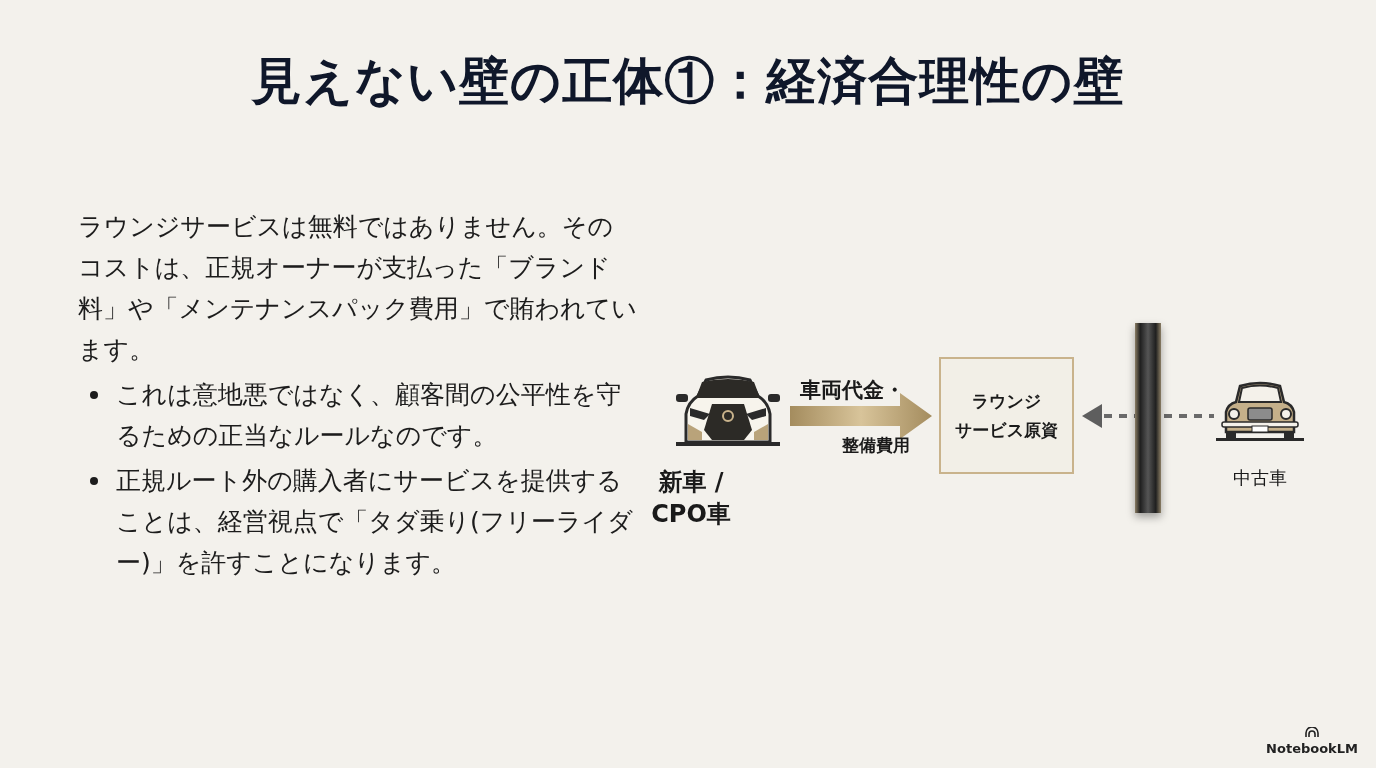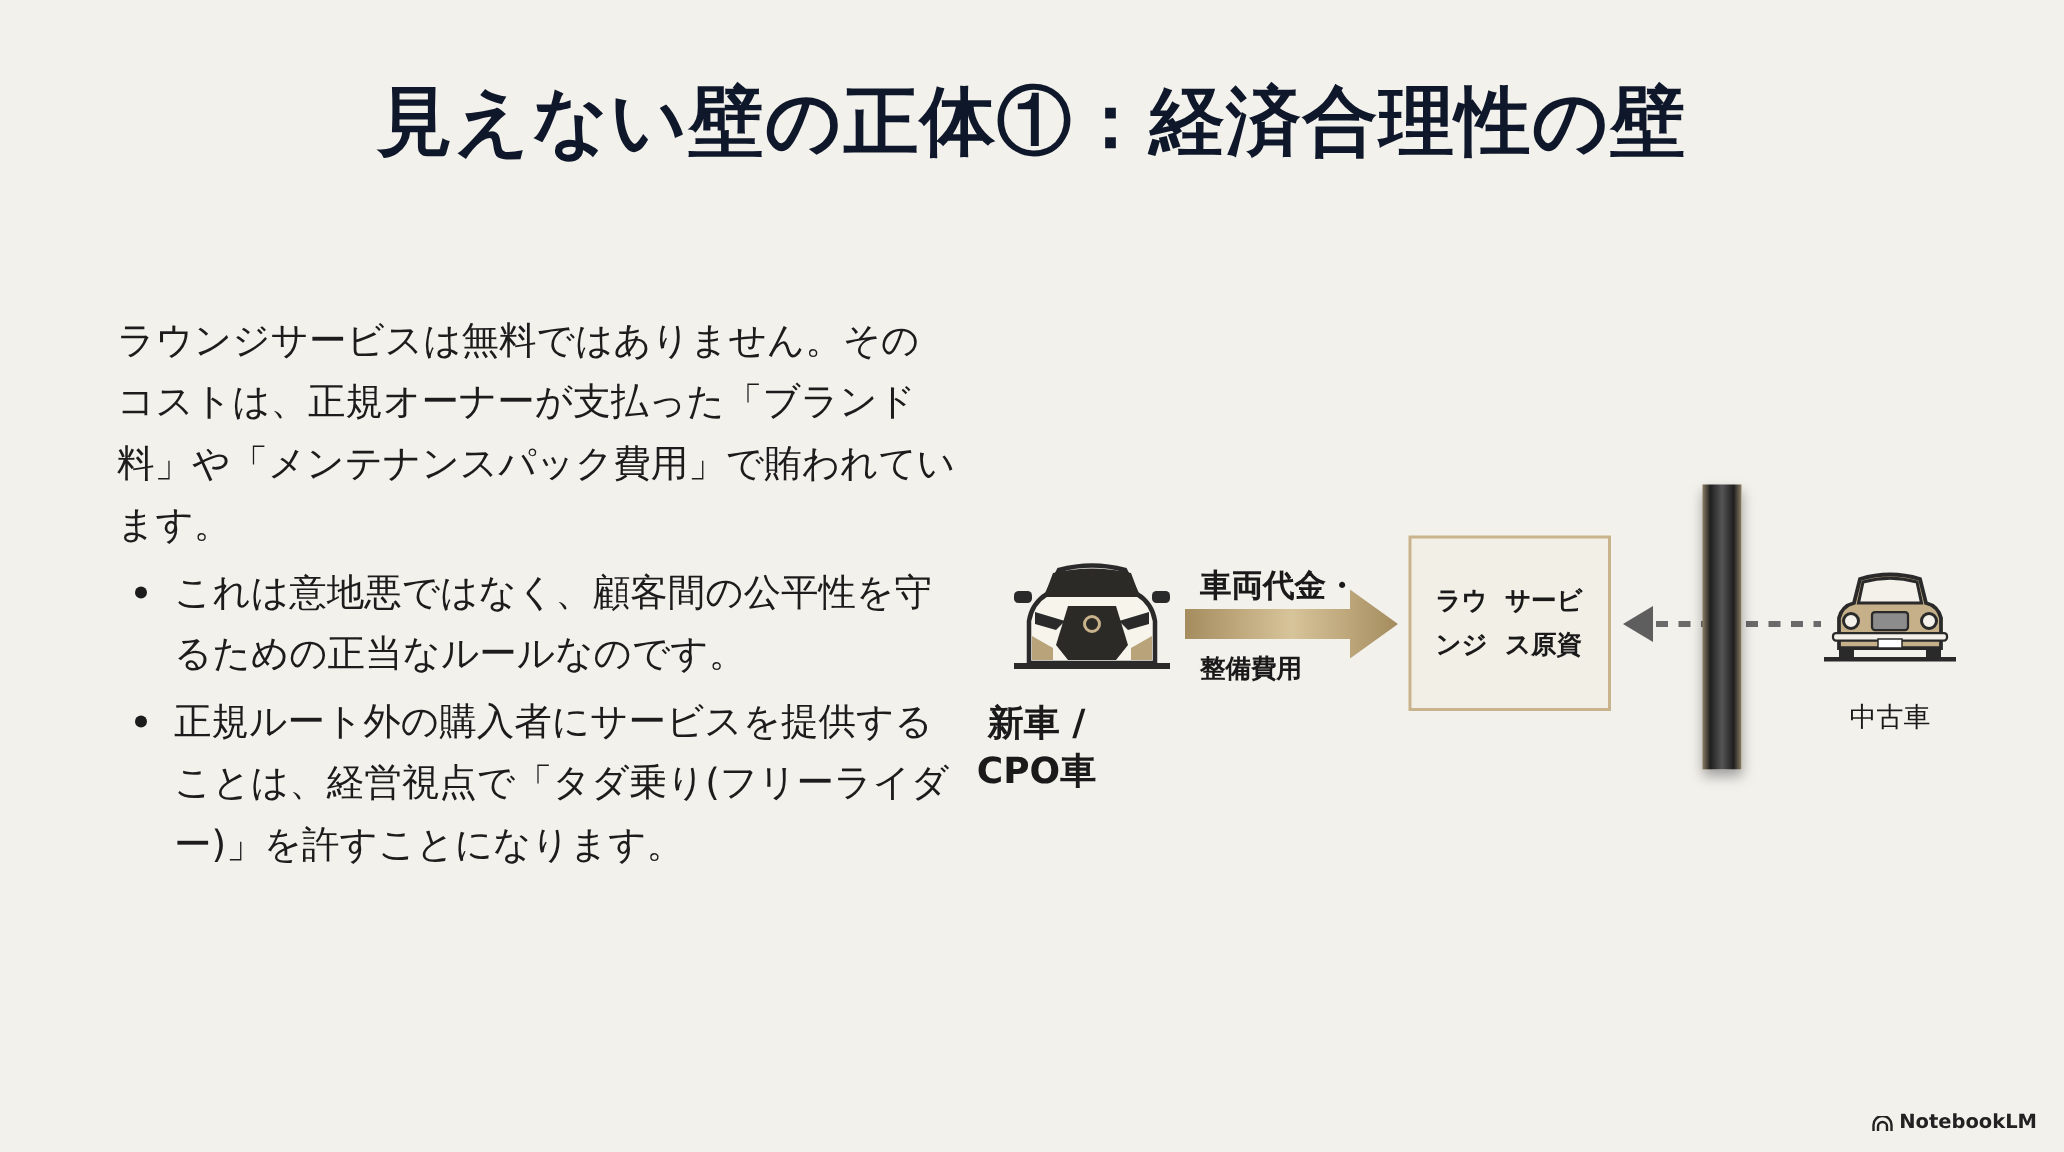--- a/index.html
+++ b/index.html
@@ -22,39 +22,39 @@
   .bullets { list-style:none; margin:0; padding:0; }
   .bullets li { position:relative; padding-left:38px; margin-bottom:4px; }
   .bullets li .dot {
     position:absolute; left:12px; top:17px; width:8px; height:8px; border-radius:50%; background:#1c1c1c;
   }
   .diagram { position:absolute; left:0; top:0; width:1376px; height:768px; pointer-events:none; }
   .diagram > * { pointer-events:auto; }
   .car-new { position:absolute; left:672px; top:372px; width:112px; height:80px; }
   .label-new { position:absolute; left:628px; top:466px; width:126px; text-align:center; font-size:24px; font-weight:bold; }
   .arrow-label-top { position:absolute; left:800px; top:376px; width:110px; text-align:left; font-size:21px; font-weight:bold; }
-  .arrow-label-bot { position:absolute; left:800px; top:434px; width:110px; text-align:left; font-size:17px; font-weight:bold; }
+  .arrow-label-bot { position:absolute; left:800px; top:434px; width:110px; text-align:right; font-size:17px; font-weight:bold; }
   .gold-arrow { position:absolute; left:790px; top:393px; width:142px; height:46px; }
   .box {
     position:absolute; left:939px; top:357px; width:135px; height:117px;
     border:2px solid #c9b38c; background:#f2efe7; box-sizing:border-box;
-    display:flex; flex-direction:row; align-items:center; justify-content:center;
-    font-size:17px; font-weight:bold; line-height:29px;padding-left:16px;
+    display:flex; flex-direction:column; align-items:center; justify-content:center;
+    font-size:17px; font-weight:bold; line-height:29px;
   }
   .wall {
     position:absolute; left:1135px; top:323px; width:26px; height:190px;
     background:linear-gradient(90deg,#8a7d64 0%,#1f1f1f 20%,#555 50%,#1f1f1f 80%,#8a7d64 100%);
     box-shadow:0 4px 8px rgba(0,0,0,0.35);
   }
   .dashed-arrow { position:absolute; left:1082px; top:402px; width:132px; height:28px; }
   .car-used { position:absolute; left:1214px; top:376px; width:92px; height:70px; }
   .label-used { position:absolute; left:1220px; top:466px; width:80px; text-align:center; font-size:18px; font-weight:normal; }
   .brand {
     position:absolute; right:18px; bottom:12px; font-size:13px; font-weight:bold; color:#222;
-    display:flex; align-items:center; gap:4px;
+    display:flex; align-items:center; gap:4px;flex-direction:column;
   }
 </style>
 </head>
 <body>
 
 <div class="title">見えない壁の正体①：経済合理性の壁</div>
 
 <div class="body-text">
   <p class="para">ラウンジサービスは無料ではありません。そのコストは、正規オーナーが支払った「ブランド料」や「メンテナンスパック費用」で賄われています。</p>
   <ul class="bullets">

